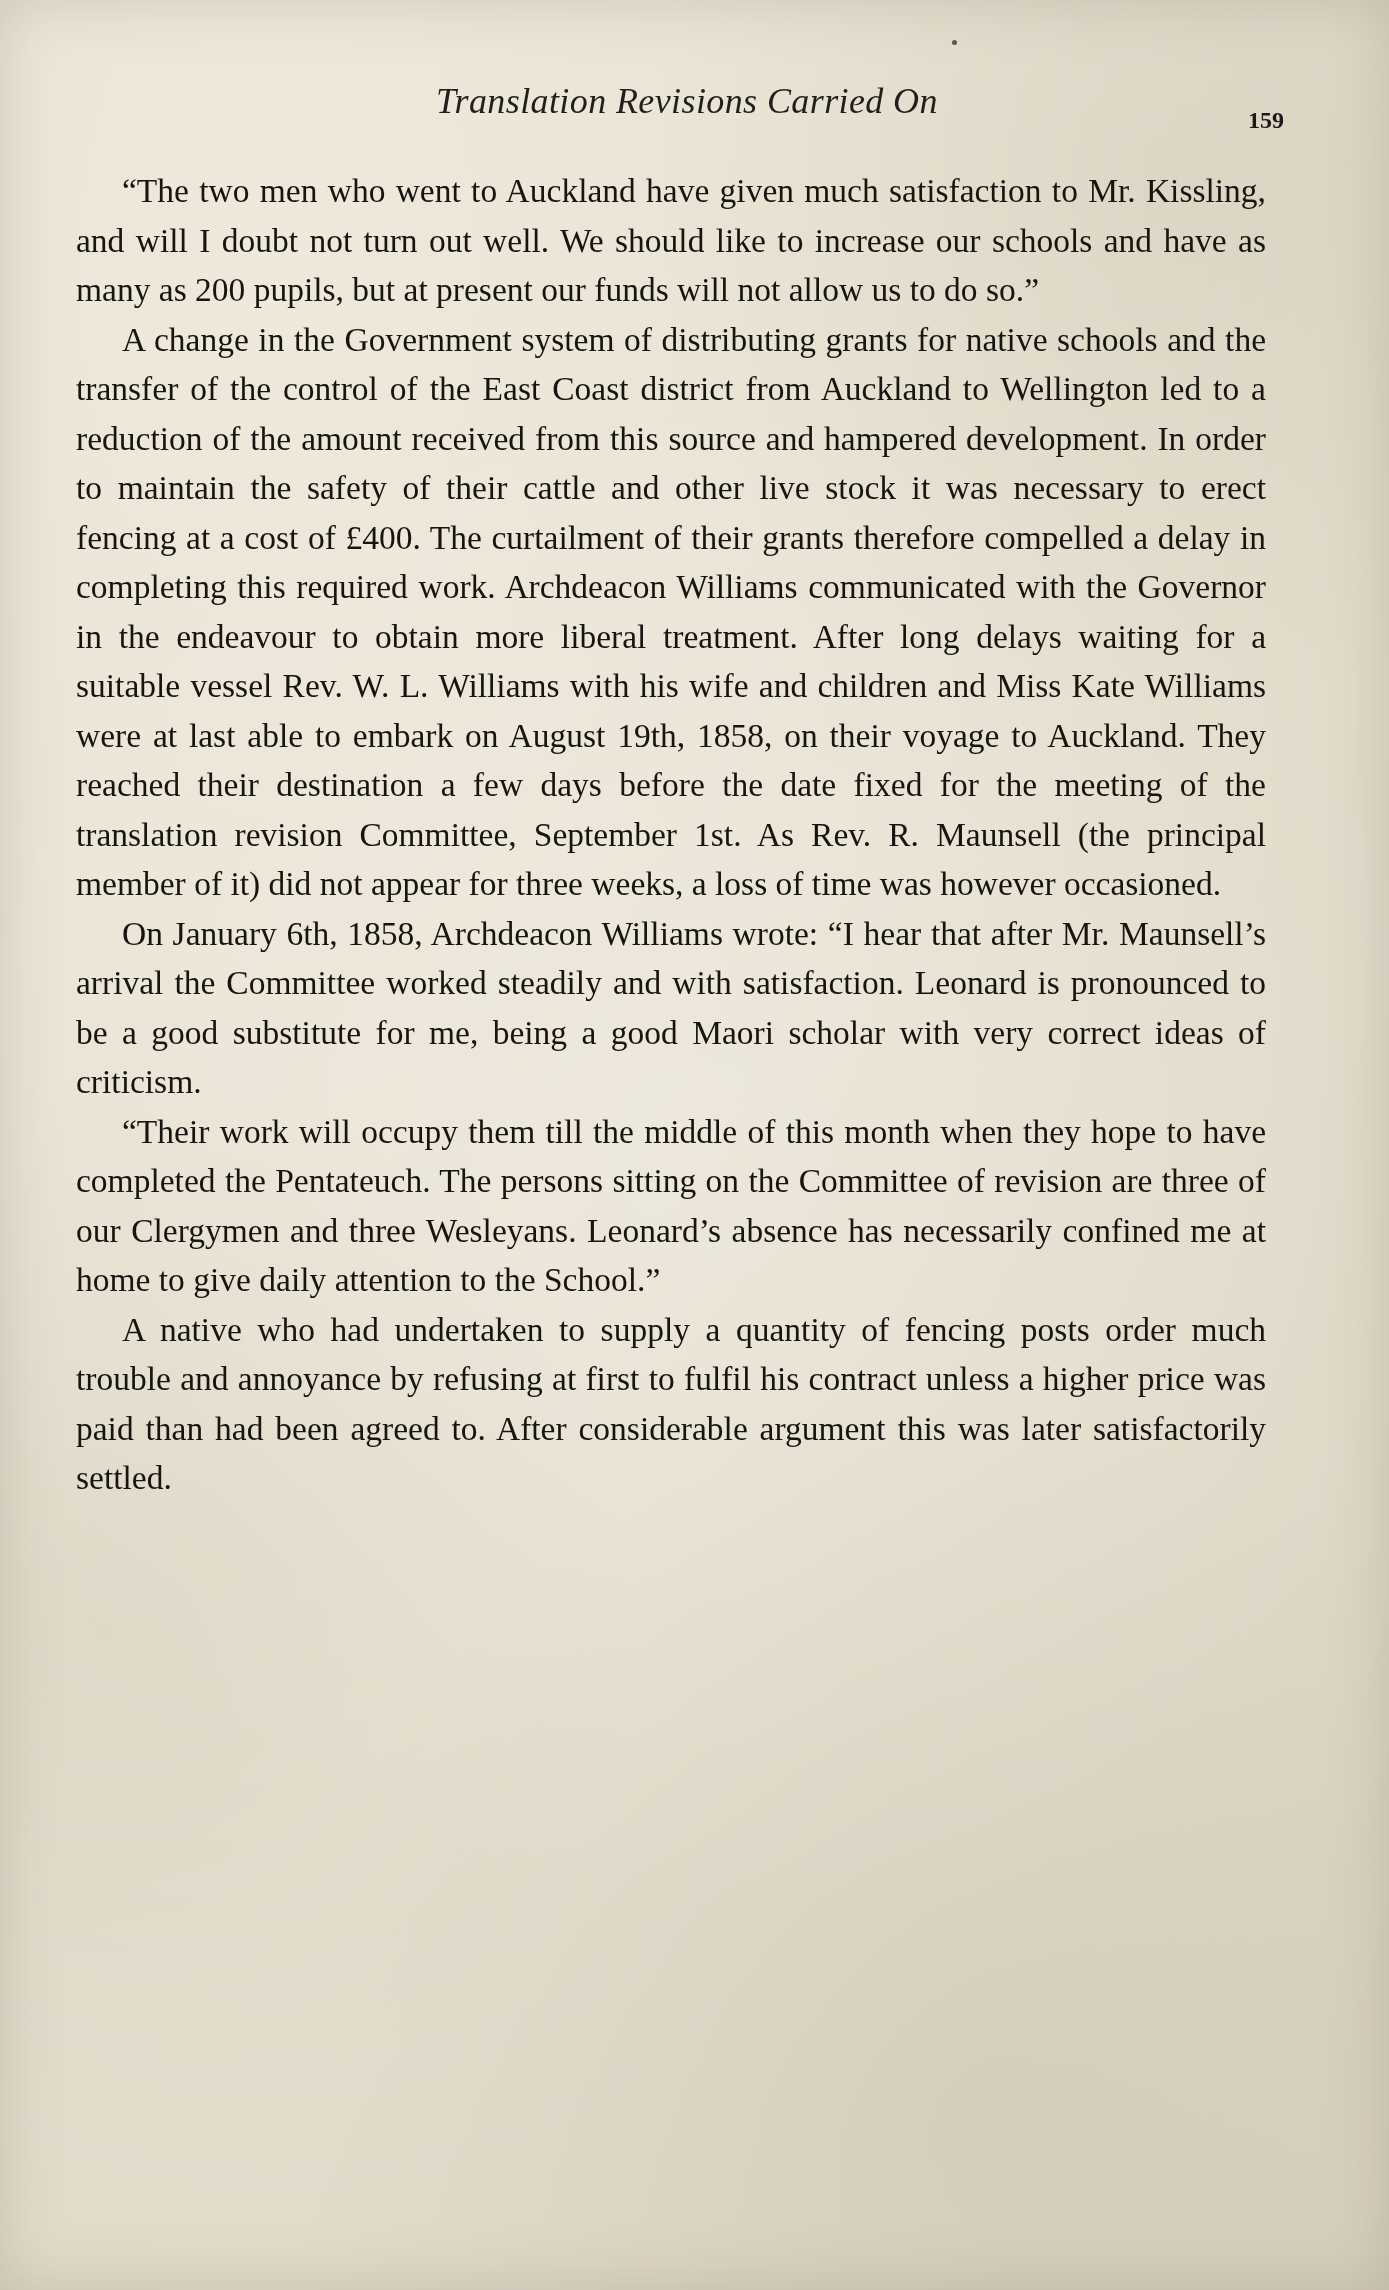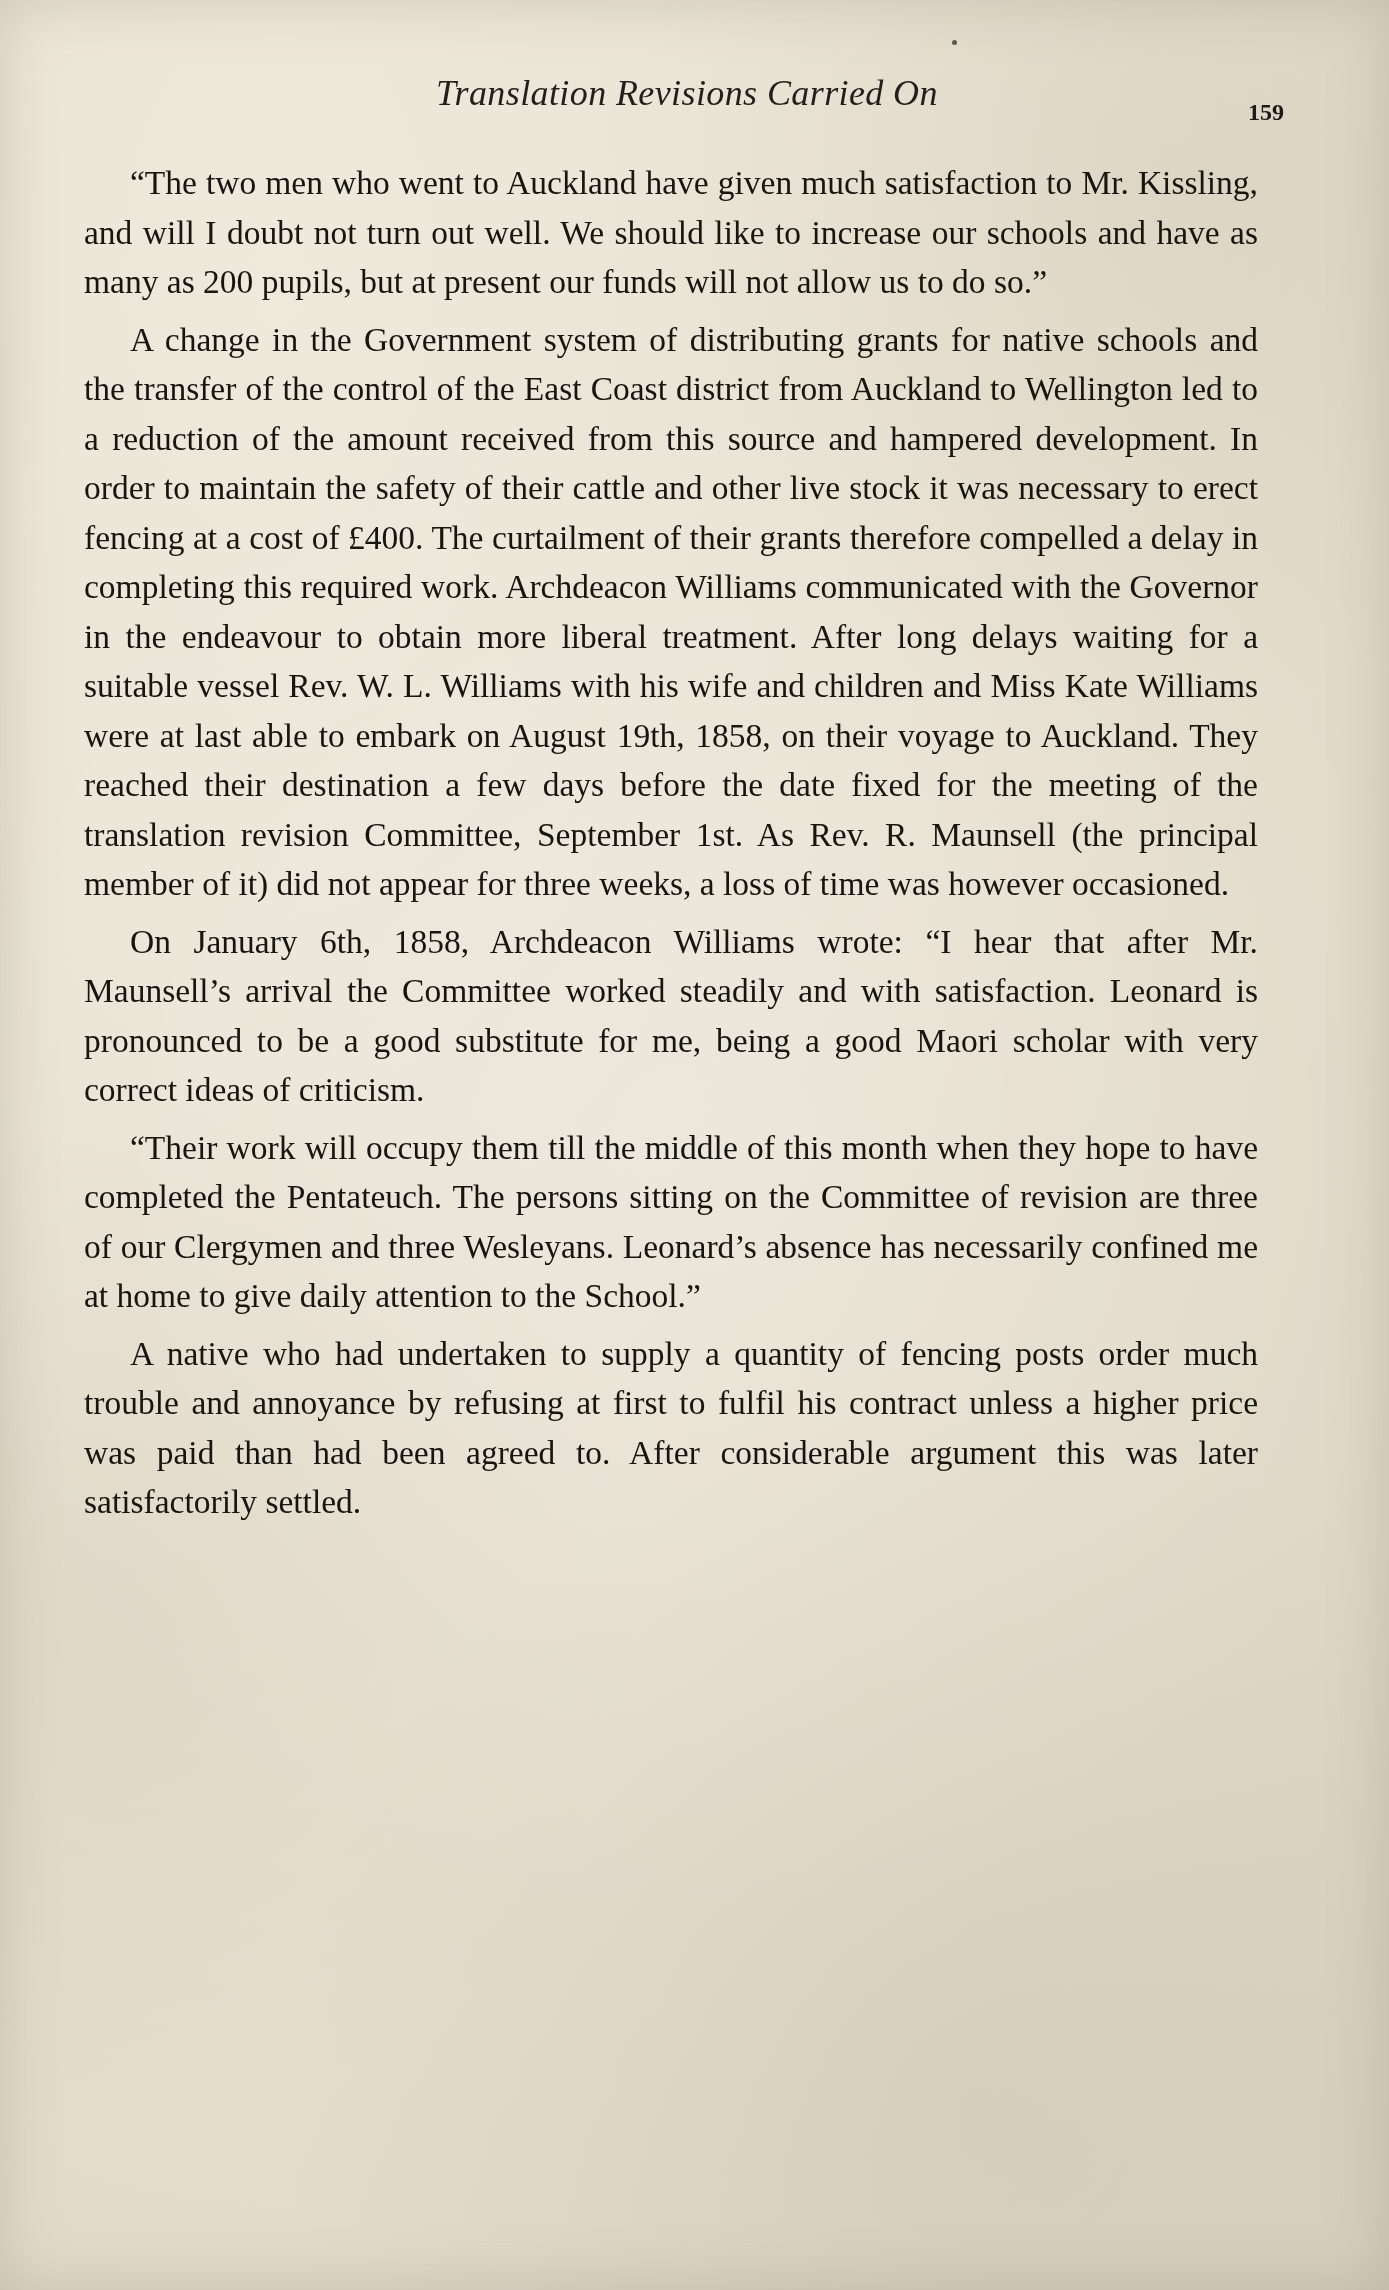--- a/index.html
+++ b/index.html
@@ -27,21 +27,21 @@
     pointer-events: none;
     background:
       radial-gradient(circle at 85% 8%, rgba(150,140,115,0.10) 0%, rgba(150,140,115,0) 22%),
       radial-gradient(circle at 8% 70%, rgba(160,148,120,0.10) 0%, rgba(160,148,120,0) 26%),
       radial-gradient(circle at 70% 92%, rgba(140,130,108,0.12) 0%, rgba(140,130,108,0) 30%),
       radial-gradient(circle at 50% 50%, rgba(255,255,255,0.18) 0%, rgba(255,255,255,0) 60%);
   }
   .content {
     position: absolute;
     left: 76px;
-    top: 72px;
+    top: 80px;
     width: 1222px;
   }
   .header-row {
     display: flex;
     align-items: baseline;
     justify-content: center;
     position: relative;
     height: 56px;
     margin-bottom: 30px;
   }
@@ -66,21 +66,21 @@
     position: absolute;
     left: 952px;
     top: 40px;
     width: 5px;
     height: 5px;
     background: #3a372f;
     border-radius: 50%;
     opacity: .8;
   }
   .body-text p {
-    margin: 8px;
+    margin: 0;
     font-size: 33.5px;
     line-height: 49.5px;
     text-align: justify;
     text-justify: inter-word;
     text-indent: 46px;
     color: #16150f;
     -webkit-font-smoothing: antialiased;
   }
   .body-text p.last {
     text-align: left;

